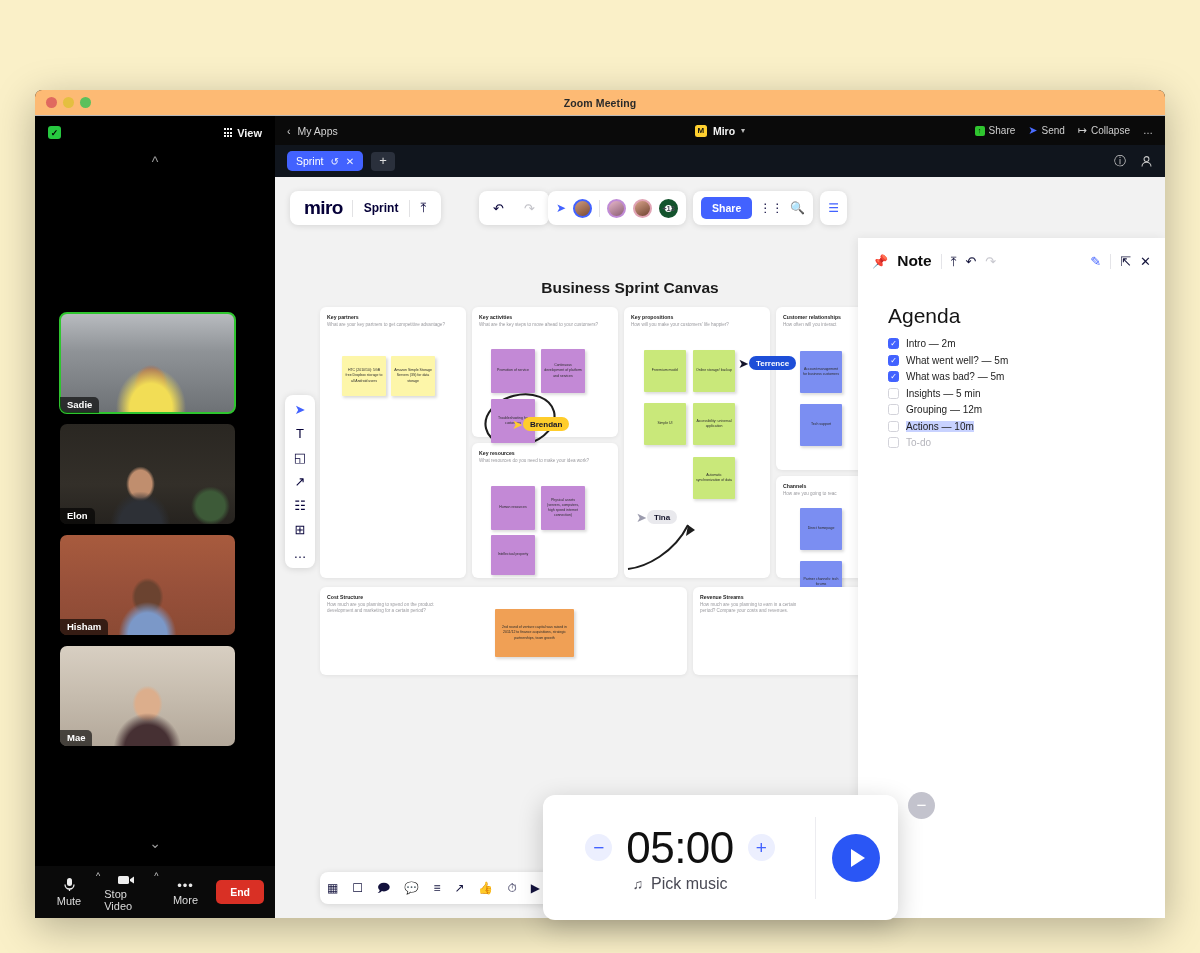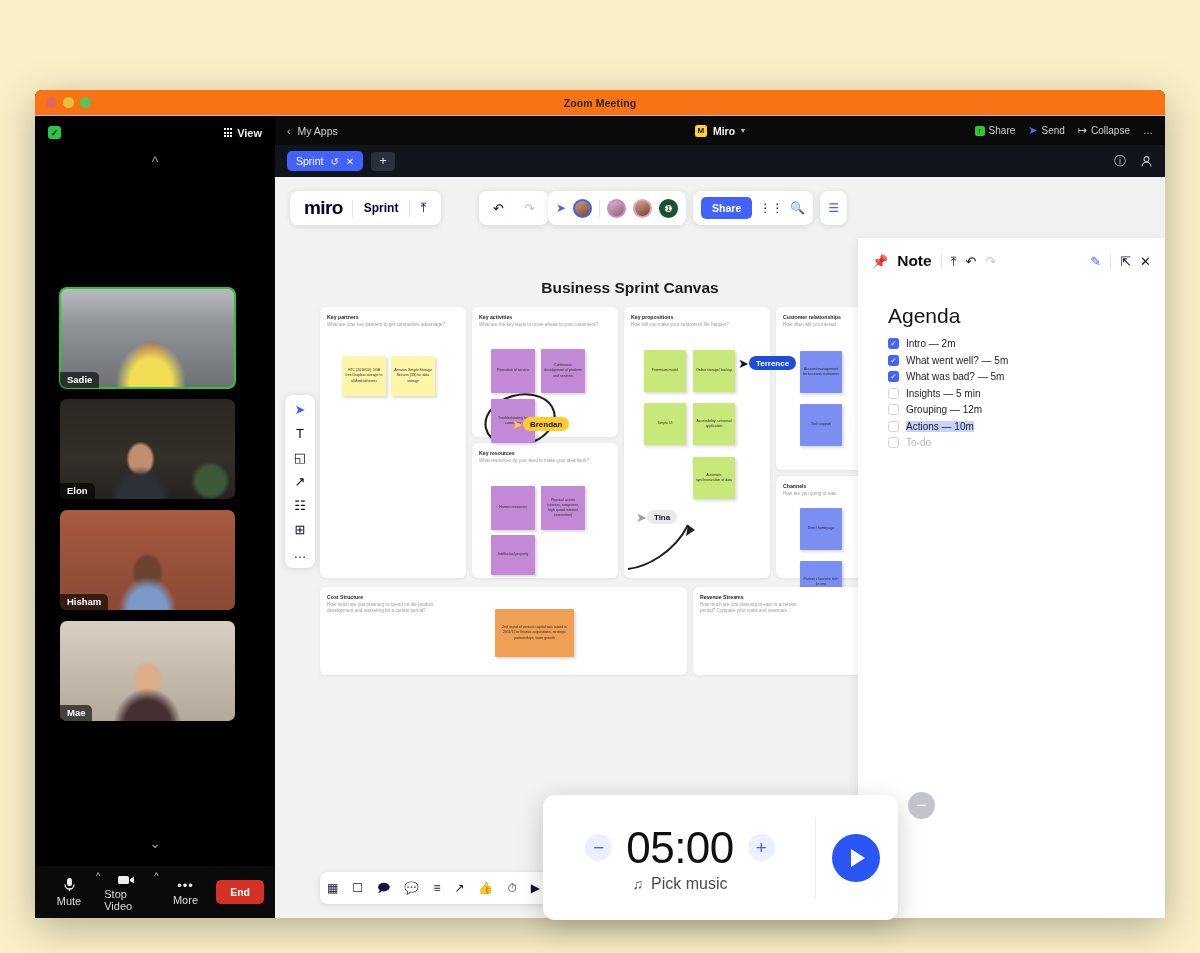--- a/index.html
+++ b/index.html
@@ -13,21 +13,21 @@
 
   
   .window {
     position: absolute; left: 35px; top: 90px;
     width: 1130px; height: 828px;
     background: #000; border-radius: 7px 7px 0 0;
     box-shadow: 0 10px 40px rgba(0,0,0,.28);
     overflow: hidden;
   }
   .titlebar {
-    height: 26px; background: #f97316;
+    height: 26px; background: #fdba74;
     display: flex; align-items: center; position: relative;
     border-bottom: 1px solid #b9b9b9;
   }
   .traffic { display: flex; gap: 6px; padding-left: 11px; }
   .dot { width: 11px; height: 11px; border-radius: 50%; }
   .dot.r { background: #e0695f; } .dot.y { background: #e4bf40; } .dot.g { background: #5cc05c; }
   .win-title {
     position: absolute; left: 0; right: 0; text-align: center;
     font-size: 10.5px; font-weight: bold; color: #2a2a2a; letter-spacing: .1px;
   }
@@ -39,21 +39,21 @@
   }
   .zoom-top { height: 33px; display: flex; align-items: center; justify-content: space-between; padding: 0 13px; }
   .shield { width: 13px; height: 13px; border-radius: 3px; background: #27c840;
     display: flex; align-items: center; justify-content: center; color: #000; font-size: 9px; font-weight: bold; }
   .view-btn { display: flex; align-items: center; gap: 5px; color: #f2f2f2; font-size: 11px; font-weight: bold; }
   .grid-ic { display: grid; grid-template-columns: repeat(3,2px); grid-template-rows: repeat(3,2px); gap: 1.2px; }
   .grid-ic i { background: #f2f2f2; display: block; width: 2px; height: 2px; }
   .chev-up, .chev-dn { color: #9a9a9a; font-size: 14px; text-align: center; line-height: 1; }
   .chev-row { height: 26px; display: flex; align-items: center; justify-content: center; }
 
-  .tiles { position: absolute; left: 25px; top: 172px; width: 190px; }
+  .tiles { position: absolute; left: 25px; top: 197px; width: 190px; }
   .tile {
     position: relative; width: 175px; height: 100px; border-radius: 7px;
     overflow: hidden; margin-bottom: 11px; background: #1b1b1b;
   }
   .tile.active { outline: 2px solid #2fc52f; outline-offset: -1px; }
   .tile .nm {
     position: absolute; left: 0; bottom: 0;
     background: rgba(0,0,0,.62); color: #fff; font-size: 9.5px; font-weight: bold;
     padding: 2.5px 7px 3px 7px; border-radius: 0 5px 0 0;
   }

